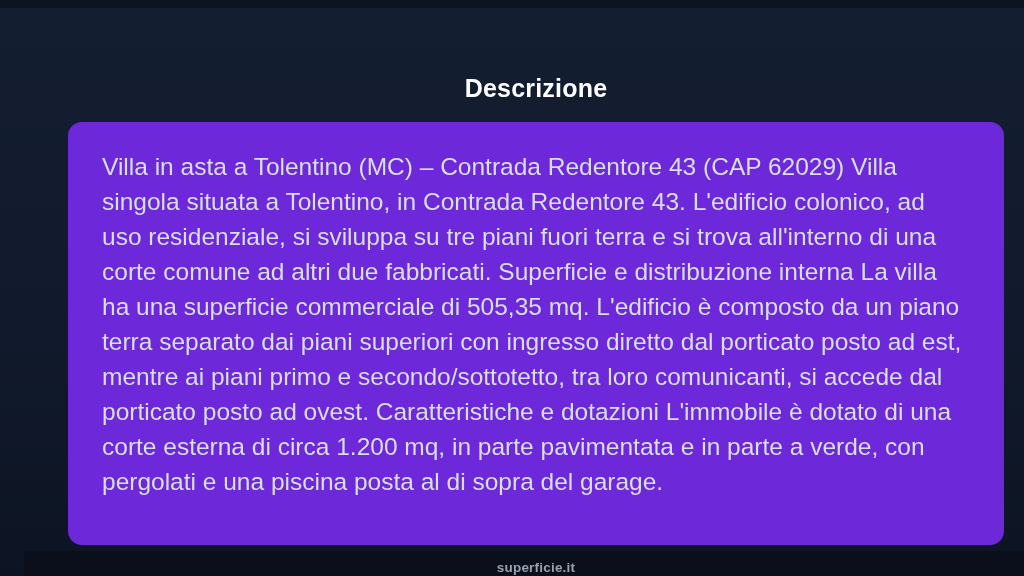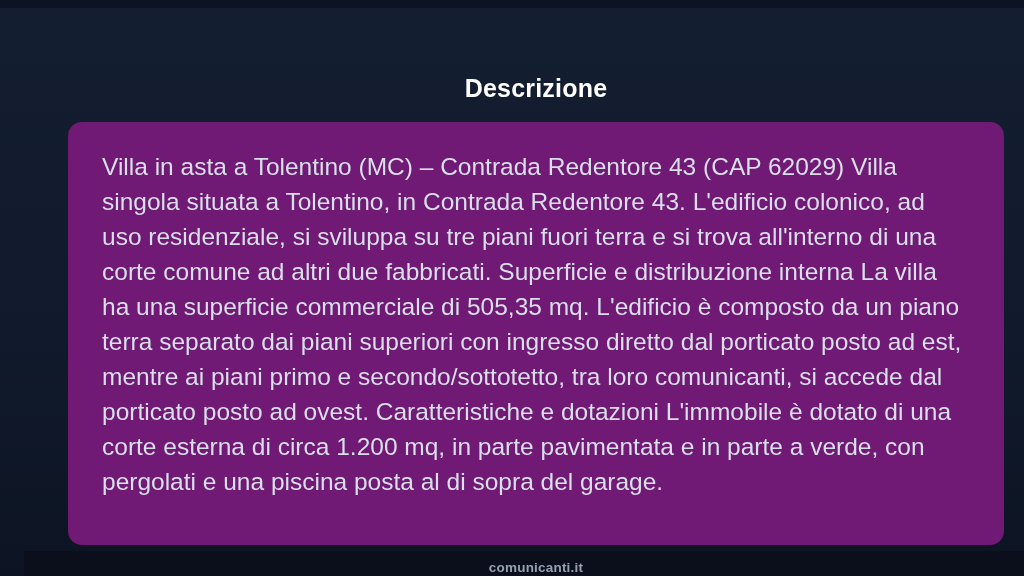--- a/index.html
+++ b/index.html
@@ -21,21 +21,21 @@
     font-weight: bold;
     color: #ffffff;
     letter-spacing: 0.2px;
   }
   .description-card {
     position: absolute;
     left: 44px;
     top: 98px;
     width: 936px;
     height: 423px;
-    background: #701a75;
+    background: #6d28d9;
     border-radius: 14px;
     padding: 19px 26px;
   }
   .description-text {
     color: #d9dfe9;
     font-size: 24.5px;
     line-height: 35px;
     font-weight: normal;
   }
   .footer-bar {
@@ -59,14 +59,14 @@
 </head>
 <body>
 
 <h1 class="page-title">Descrizione</h1>
 
 <div class="description-card">
   <p class="description-text">Villa in asta a Tolentino (MC) – Contrada Redentore 43 (CAP 62029) Villa singola situata a Tolentino, in Contrada Redentore 43. L'edificio colonico, ad uso residenziale, si sviluppa su tre piani fuori terra e si trova all'interno di una corte comune ad altri due fabbricati. Superficie e distribuzione interna La villa ha una superficie commerciale di 505,35 mq. L'edificio è composto da un piano terra separato dai piani superiori con ingresso diretto dal porticato posto ad est, mentre ai piani primo e secondo/sottotetto, tra loro comunicanti, si accede dal porticato posto ad ovest. Caratteristiche e dotazioni L'immobile è dotato di una corte esterna di circa 1.200 mq, in parte pavimentata e in parte a verde, con pergolati e una piscina posta al di sopra del garage.</p>
 </div>
 
 <div class="footer-bar">
-  <span class="footer-site">comunicanti.it</span>
+  <span class="footer-site">superficie.it</span>
 </div>
 
 </body></html>

